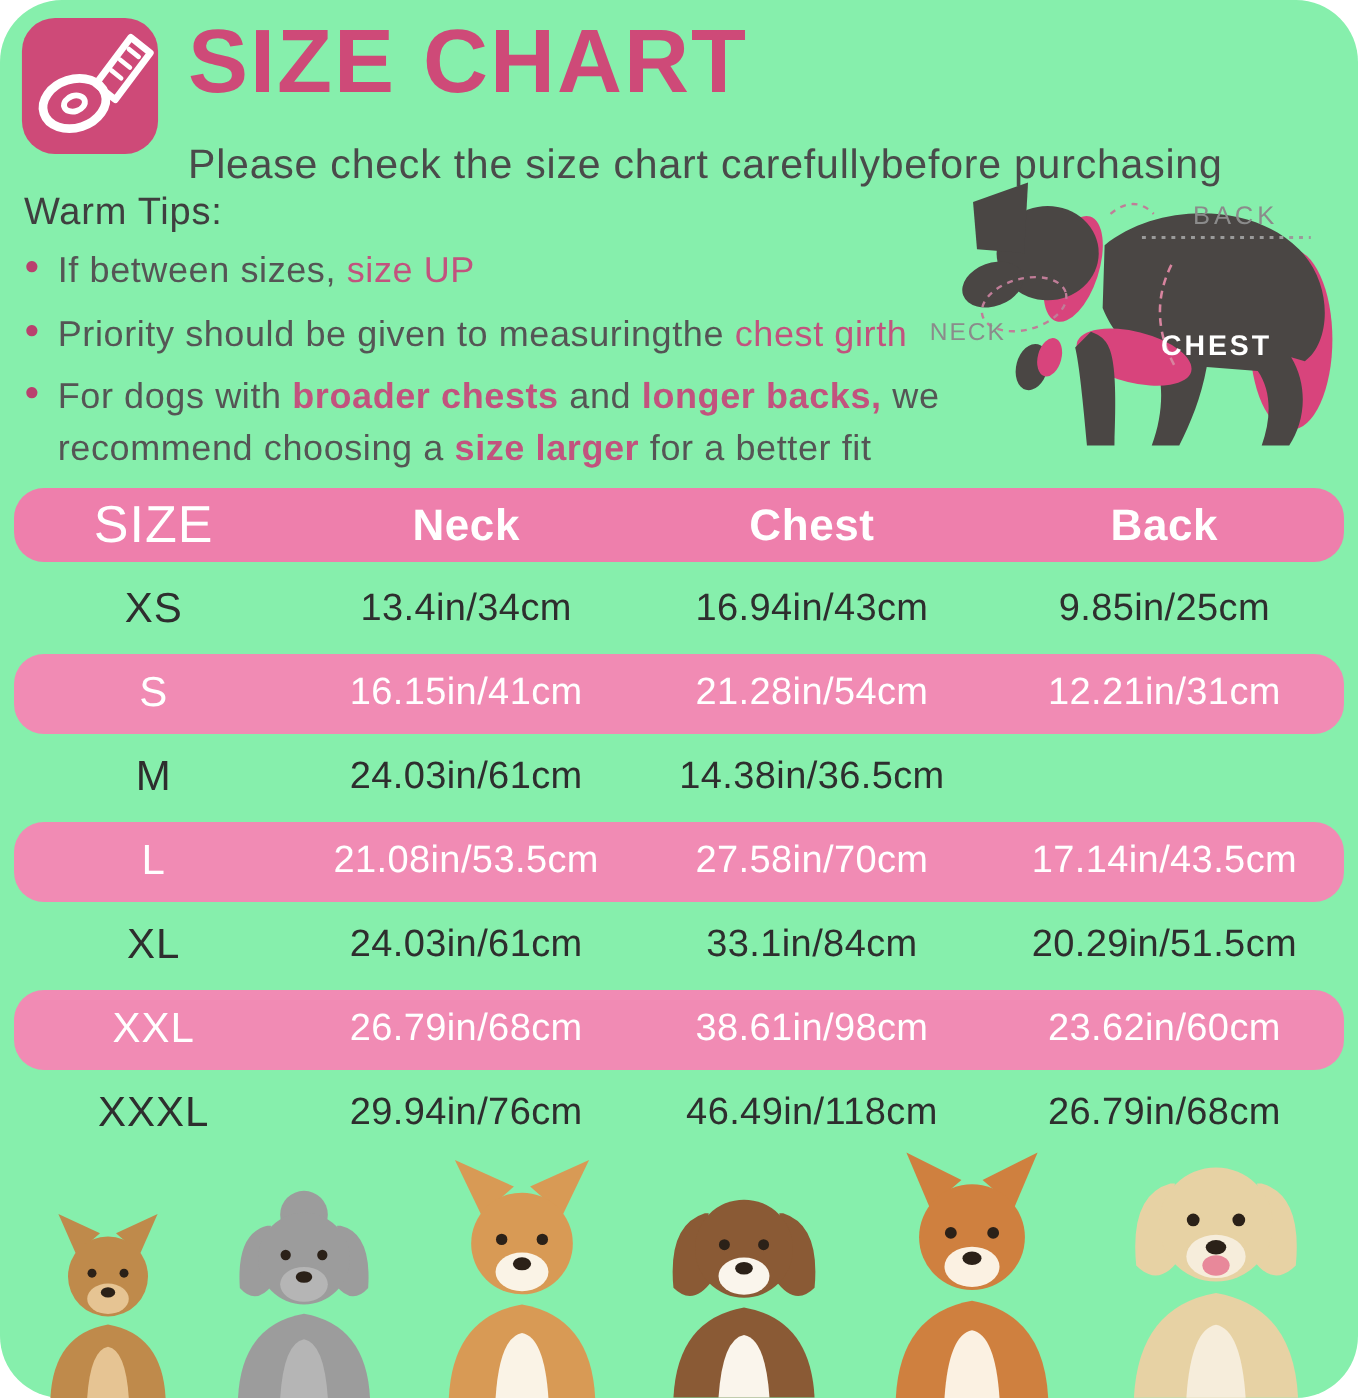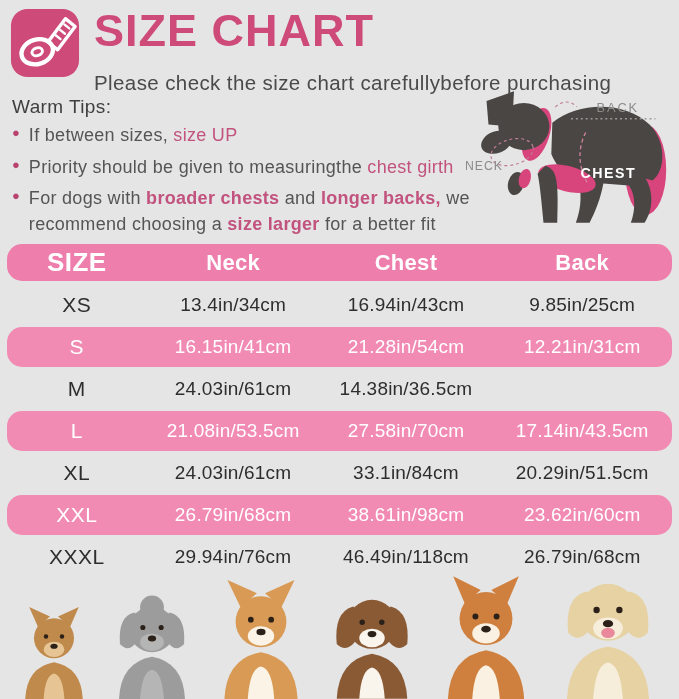--- a/index.html
+++ b/index.html
@@ -1,17 +1,17 @@
 <!DOCTYPE html>
 <html><head>
 <meta charset="utf-8">
 <style>
   html,body{margin:0;padding:0;background:#fff;}
   body{font-family:"Liberation Sans", sans-serif; width:679px; height:699px; overflow:hidden; position:relative;}
-  .page{width:679px;height:699px;position:relative;background:#e5e5e5;}
+  .page{width:679px;height:699px;position:relative;background:#86efac;border-radius:31px;}
 
   
   .hdr{display:flex;align-items:flex-start;padding:8px 0 0 10px;height:84px;}
   .hdr-icon{width:70px;height:70px;flex:0 0 70px;}
   .hdr-text{margin-left:14px;}
   .hdr-title{font-size:45px;font-weight:800;color:#ce4a78;letter-spacing:1px;line-height:1.02;}
   .hdr-sub{font-size:20.5px;color:#4a4a4a;letter-spacing:0.4px;margin-top:17px;}
 
   
   .tips{position:relative;padding:4px 0 0 12px;width:460px;}
@@ -22,21 +22,21 @@
   .hl{color:#c2537e;}
   .hlb{color:#c2537e;font-weight:700;}
 
   
   .diagram{position:absolute;top:82px;right:2px;width:216px;height:150px;}
 
   
   .tbl{margin:7px 7px 0 7px;}
   .thead,.trow{display:grid;grid-template-columns:21% 26% 26% 27%;align-items:center;text-align:center;}
   .thead{height:37px;background:#ee7fac;border-radius:15px;color:#fff;margin-bottom:3px;}
-  .h-size{font-size:26px;font-weight:700;letter-spacing:0.5px;}
+  .h-size{font-size:26px;font-weight:400;letter-spacing:0.5px;}
   .h-col{font-size:22px;font-weight:700;letter-spacing:0.3px;}
   .trow{height:42px;color:#2e2e2e;}
   .c-size{font-size:21px;letter-spacing:0.5px;}
   .c-val{font-size:19px;letter-spacing:0.2px;}
   .trow.pink{background:#f18bb4;border-radius:15px;color:#fff;height:40px;margin:1px 0;}
 
   
   .dogs{position:absolute;left:0;right:0;bottom:0;height:142px;display:flex;align-items:flex-end;justify-content:space-between;padding:0 14px;}
   .dogs svg{display:block;}
 </style>

